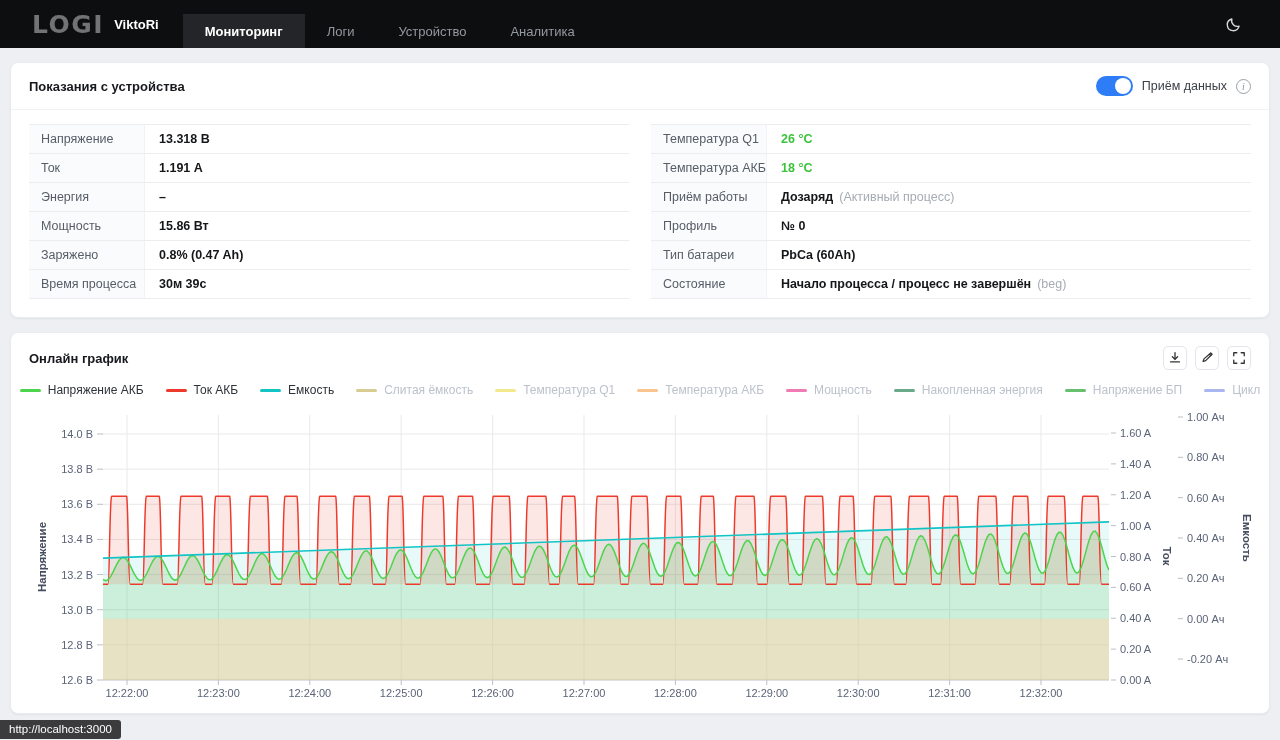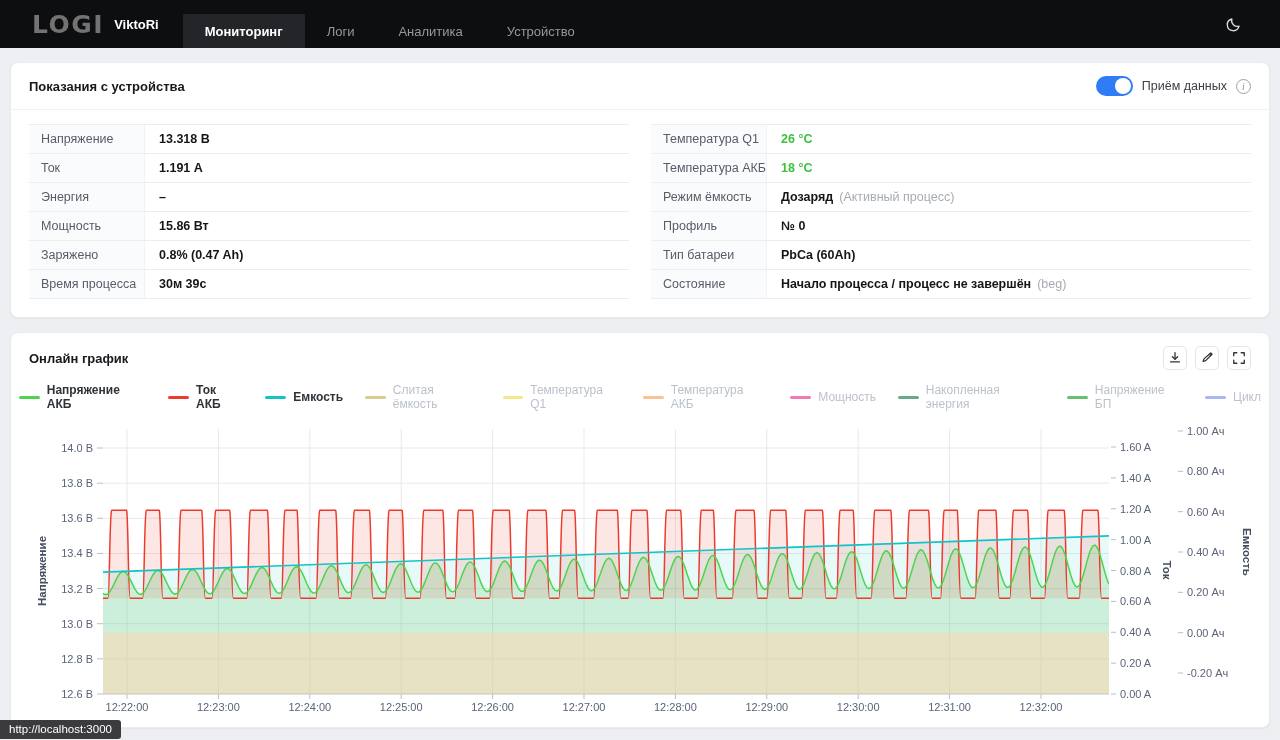--- a/index.html
+++ b/index.html
@@ -38,40 +38,40 @@
               padding-left:12px; border-right:1px solid #f1f2f4; }
   .kv-value { display:flex; align-items:center; padding-left:14px; font-size:12.5px; color:#141619;
               font-weight:600; gap:6px; white-space:nowrap; }
   .kv-suffix { color:#a6acb4; font-weight:400; }
 
   
   .tools { display:flex; gap:8px; }
   .tool-btn { width:24px; height:24px; border:1px solid #e2e5e9; border-radius:5px; background:#fff;
               display:flex; align-items:center; justify-content:center; padding:0; cursor:pointer; }
   .legend-row { display:flex; justify-content:center; align-items:center; gap:22px; padding:0 8px 4px; }
-  .legend-item { display:flex; align-items:center; gap:7px; font-size:12px; color:#2e3338; font-weight:700; cursor:pointer; }
+  .legend-item { display:flex; align-items:center; gap:7px; font-size:12px; color:#2e3338; font-weight:400; cursor:pointer; }
   .legend-item.inactive { color:#bcc2cb; font-weight:400; }
   .legend-dash { width:21px; height:3px; border-radius:2px; }
   .chart-wrap { margin:4px 8px 8px; height:300px; }
   svg text { font-family:"Liberation Sans",sans-serif; }
 
   .status-tip { position:fixed; left:0; bottom:1px; background:#3b3b3d; color:#fff; font-size:11.5px;
                 padding:3px 9px 4px; border-radius:0 3px 3px 0; }
 </style>
 </head>
 <body>
 
 <nav>
   <div class="brand">LOGI</div>
   <div class="account">ViktoRi</div>
   <div class="tabs" id="nav-tabs">
       <div class="tab active">Мониторинг</div>
       <div class="tab">Логи</div>
+      <div class="tab">Устройство</div>
       <div class="tab">Аналитика</div>
-      <div class="tab">Устройство</div>
     </div>
   <button class="theme-btn">
     <svg width="17" height="17" viewBox="0 0 16 16">
       <path d="M13.2 9.6A5.6 5.6 0 0 1 6.4 2.8 5.6 5.6 0 1 0 13.2 9.6Z" fill="none" stroke="#d9dadc" stroke-width="1.3" stroke-linejoin="round"></path>
     </svg>
   </button>
 </nav>
 
 <section class="panel">
   <div class="panel-header readings-header">
@@ -130,21 +130,21 @@
             <span style="color: rgb(61, 194, 61);">26 °C</span>
           </div>
         </div>
         <div class="kv-row">
           <div class="kv-label">Температура АКБ</div>
           <div class="kv-value">
             <span style="color: rgb(61, 194, 61);">18 °C</span>
           </div>
         </div>
         <div class="kv-row">
-          <div class="kv-label">Режим ёмкость</div>
+          <div class="kv-label">Приём работы</div>
           <div class="kv-value">
             <span>Дозаряд</span>
             <span class="kv-suffix">(Активный процесс)</span>
           </div>
         </div>
         <div class="kv-row">
           <div class="kv-label">Профиль</div>
           <div class="kv-value">
             <span>№ 0</span>
           </div>

